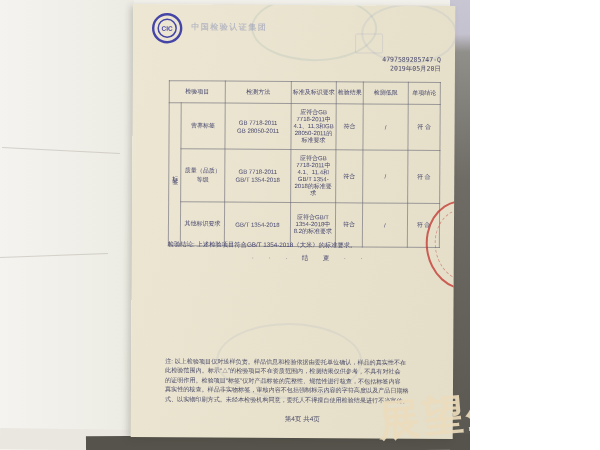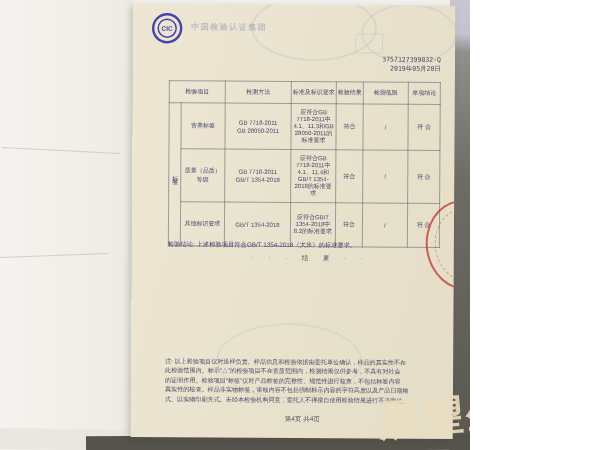--- a/index.html
+++ b/index.html
@@ -101,21 +101,21 @@
         <circle cx="16" cy="16" r="14" fill="none" stroke="#4545a8" stroke-width="2.4"></circle>
         <circle cx="16" cy="16" r="9" fill="none" stroke="#4545a8" stroke-width="1.5"></circle>
         <text x="16" y="18.5" text-anchor="middle" font-size="6.5" font-weight="bold" fill="#4545a8">CIC</text>
       </svg>
       <div class="org-name">中国检验认证集团</div>
       <div class="ghost g1"></div>
       <div class="ghost g2"></div>
       <div class="ghost g3"></div>
 
       <div class="docnum">
-        <div>3757127399832-Q</div>
+        <div>4797589285747-Q</div>
         <div>2019年05月20日</div>
       </div>
 
       <table class="rpt">
         <colgroup>
           <col class="c0">
             <col class="c1">
             <col class="c2">
             <col class="c3">
           <col class="c4">

